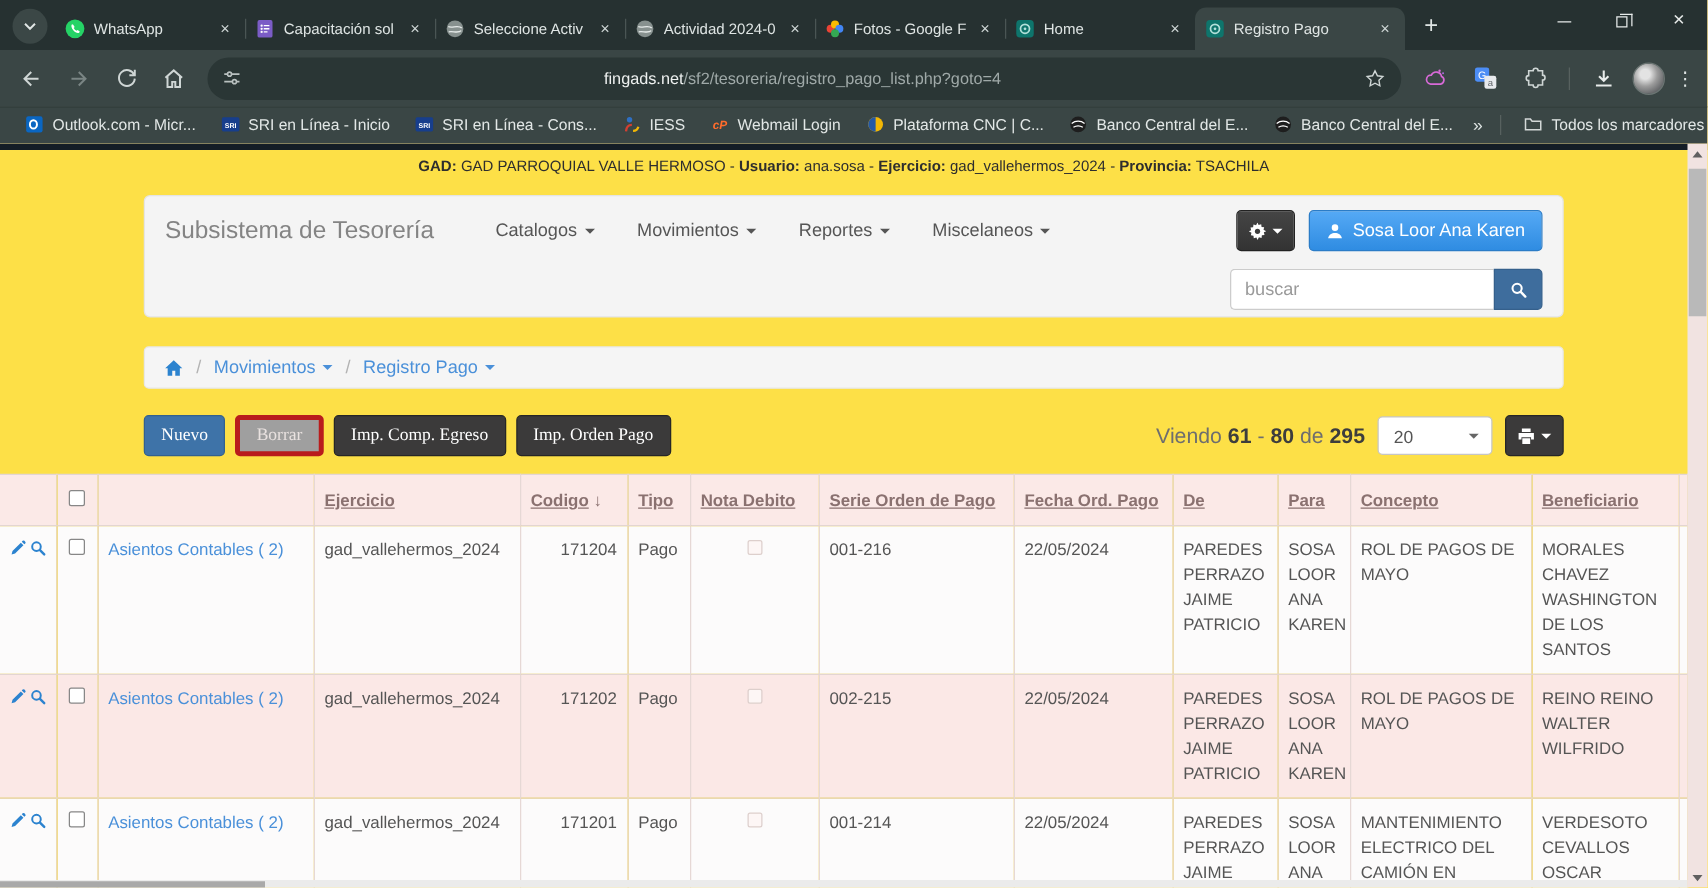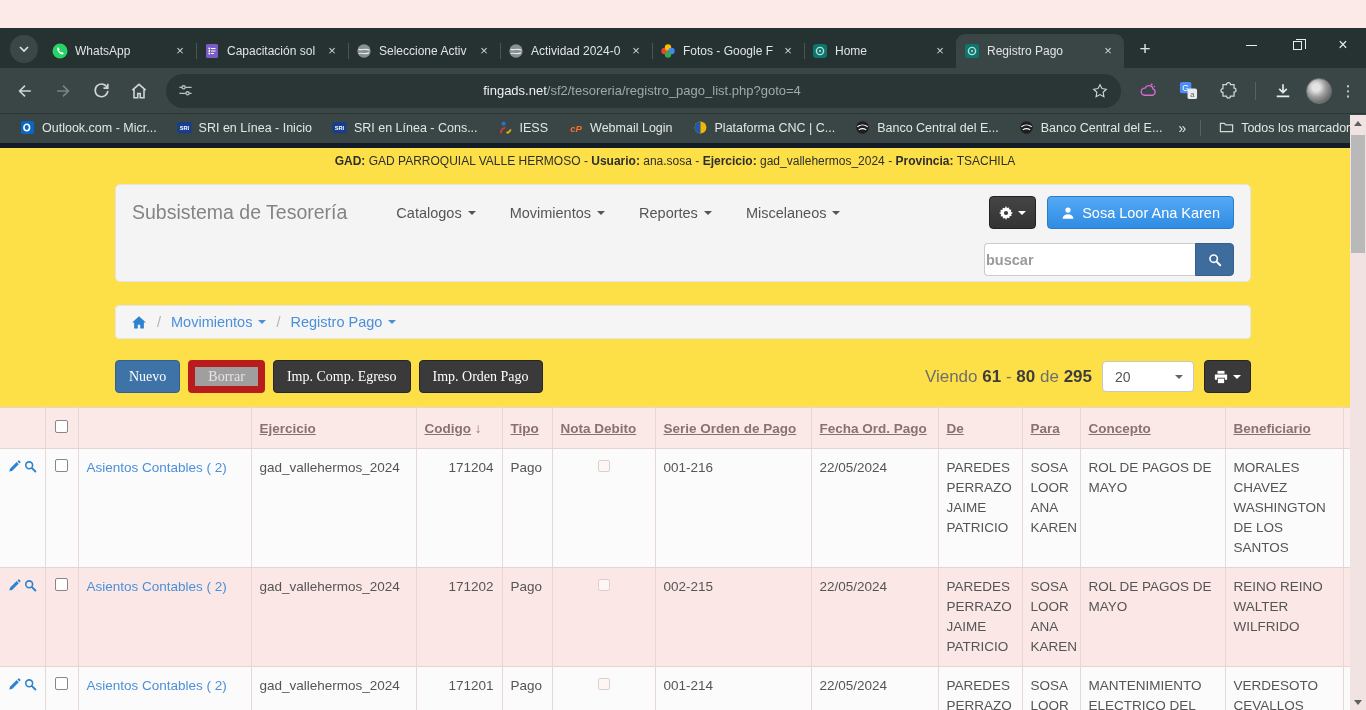--- a/index.html
+++ b/index.html
@@ -1,20 +1,20 @@
 <!DOCTYPE html>
 <html><head>
 <meta charset="utf-8">
 <style>
   * { box-sizing: border-box; margin: 0; padding: 0; }
   html,body { width:1366px; height:710px; overflow:hidden; }
   body { font-family:"Liberation Sans", sans-serif; background:#fbeae8; position:relative; }
 
   
-  .tabstrip { height:40px; background:#263131; display:flex; align-items:flex-end; padding-left:8px;margin-top:28px; }
+  .tabstrip { height:40px; background:#263131; display:flex; align-items:flex-end; padding-left:8px; }
   .tab-search-btn { width:28px; height:28px; border-radius:50%; background:#3b4746; margin:0 6px 5px 2px; display:flex; align-items:center; justify-content:center; flex:none; }
   .tab { width:152px; height:34px; display:flex; align-items:center; gap:7px; padding:0 8px; color:#dfe5e4; font-size:12px; position:relative; flex:none; overflow:hidden; }
   .tab + .tab::before { content:''; position:absolute; left:0; top:9px; height:16px; width:1px; background:#4a5554; }
   .tab.active { background:#3a4645; border-radius:9px 9px 0 0; width:168px; }
   .tab.active::before { display:none; }
   .tab .title { flex:1; white-space:nowrap; overflow:hidden; }
   .tab .close { flex:none; width:16px; height:16px; border-radius:50%; color:#cdd5d4; font-size:13px; line-height:15px; text-align:center; }
   .favicon { width:16px; height:16px; flex:none; display:inline-block; }
   .newtab-btn { width:26px; height:26px; margin:0 0 6px 8px; color:#dfe5e4; font-size:19px; line-height:25px; text-align:center; border-radius:50%; }
   .win-controls { margin-left:auto; display:flex; align-self:flex-start; }
@@ -53,32 +53,32 @@
   .nav-row1 { display:flex; align-items:center; }
   .brand { font-size:19.5px; color:#848484; margin-right:32px; }
   .menu-item { font-size:14.5px; color:#555; margin:0 17px; display:flex; align-items:center; gap:6px; }
   .caret { width:0; height:0; border-left:4px solid transparent; border-right:4px solid transparent; border-top:4px solid #555; display:inline-block; }
   .caret.white { border-top-color:#fff; }
   .caret.blue { border-top-color:#4a90d9; }
   .nav-buttons { margin-left:auto; display:flex; gap:11px; }
   .gear-btn { width:47px; height:33px; background:linear-gradient(#454545,#333); border:1px solid #222; border-radius:4px; display:flex; align-items:center; justify-content:center; gap:5px; }
   .user-btn { height:33px; background:linear-gradient(#55a9f5,#2f8ce2); border:1px solid #2b7cc7; border-radius:4px; color:#fff; font-size:14.5px; display:flex; align-items:center; gap:7px; padding:0 13px; }
   .search-row { position:absolute; right:16px; top:58px; display:flex; }
-  .search-input { width:211px; height:33px; border:1px solid #ccc; border-right:none; border-radius:4px 0 0 4px; background:#fff; padding:0 1px; font-size:14.5px; color:#555; font-family:"Liberation Sans",sans-serif;font-weight:bold; }
+  .search-input { width:211px; height:33px; border:1px solid #ccc; border-right:none; border-radius:4px 0 0 4px; background:#fff; padding:0 11px; font-size:14.5px; color:#555; font-family:"Liberation Sans",sans-serif; }
   .search-input::placeholder { color:#9a9a9a; }
   .search-btn { width:39px; height:33px; background:#3e6d9d; border:1px solid #35608c; border-radius:0 4px 4px 0; display:flex; align-items:center; justify-content:center; }
 
   .breadcrumb { margin-top:23px; background:#f5f5f5; border:1px solid #e7e7e7; border-radius:4px; height:34px; display:flex; align-items:center; padding:0 15px; gap:10px; font-size:14.5px; }
   .crumb-link { color:#4a90d9; display:flex; align-items:center; gap:6px; }
   .crumb-sep { color:#b3b3b3; }
 
   .actions-row { margin-top:21px; display:flex; align-items:center; }
   .btn { height:33px; border-radius:4px; font-size:14px; color:#fff; padding:0 13px; display:flex; align-items:center; margin-right:8px; font-family:Liberation Serif, serif; }
   .btn-blue { background:linear-gradient(#44080,#3a6ea3); background:#3e73a8; border:1px solid #32618f; }
-  .btn-gray { background:#9f9f9f; border:7px solid #b91c1c; color:#e9e2e0; }
+  .btn-gray { background:#9f9f9f; border:4px solid #b91c1c; color:#e9e2e0; }
   .btn-dark { background:#3b3a3a; border:1px solid #262626; }
   .paging { margin-left:auto; display:flex; align-items:center; gap:10px; }
   .viendo { font-size:17px; color:#6e6e6e; }
   .viendo b { color:#3d3d3d; }
   .page-select { width:92px; height:31px; background:#fff; border:1px solid #c6c6c6; border-radius:4px; font-size:14px; color:#555; display:flex; align-items:center; padding:0 12px; position:relative; }
   .page-select .caret { position:absolute; right:10px; border-top-color:#666; }
   .print-btn { width:47px; height:33px; background:#3b3a3a; border:1px solid #262626; border-radius:4px; display:flex; align-items:center; justify-content:center; gap:5px; margin-right:0; }
 
   
   .grid-wrap { margin-top:14px; width:1350px; }

